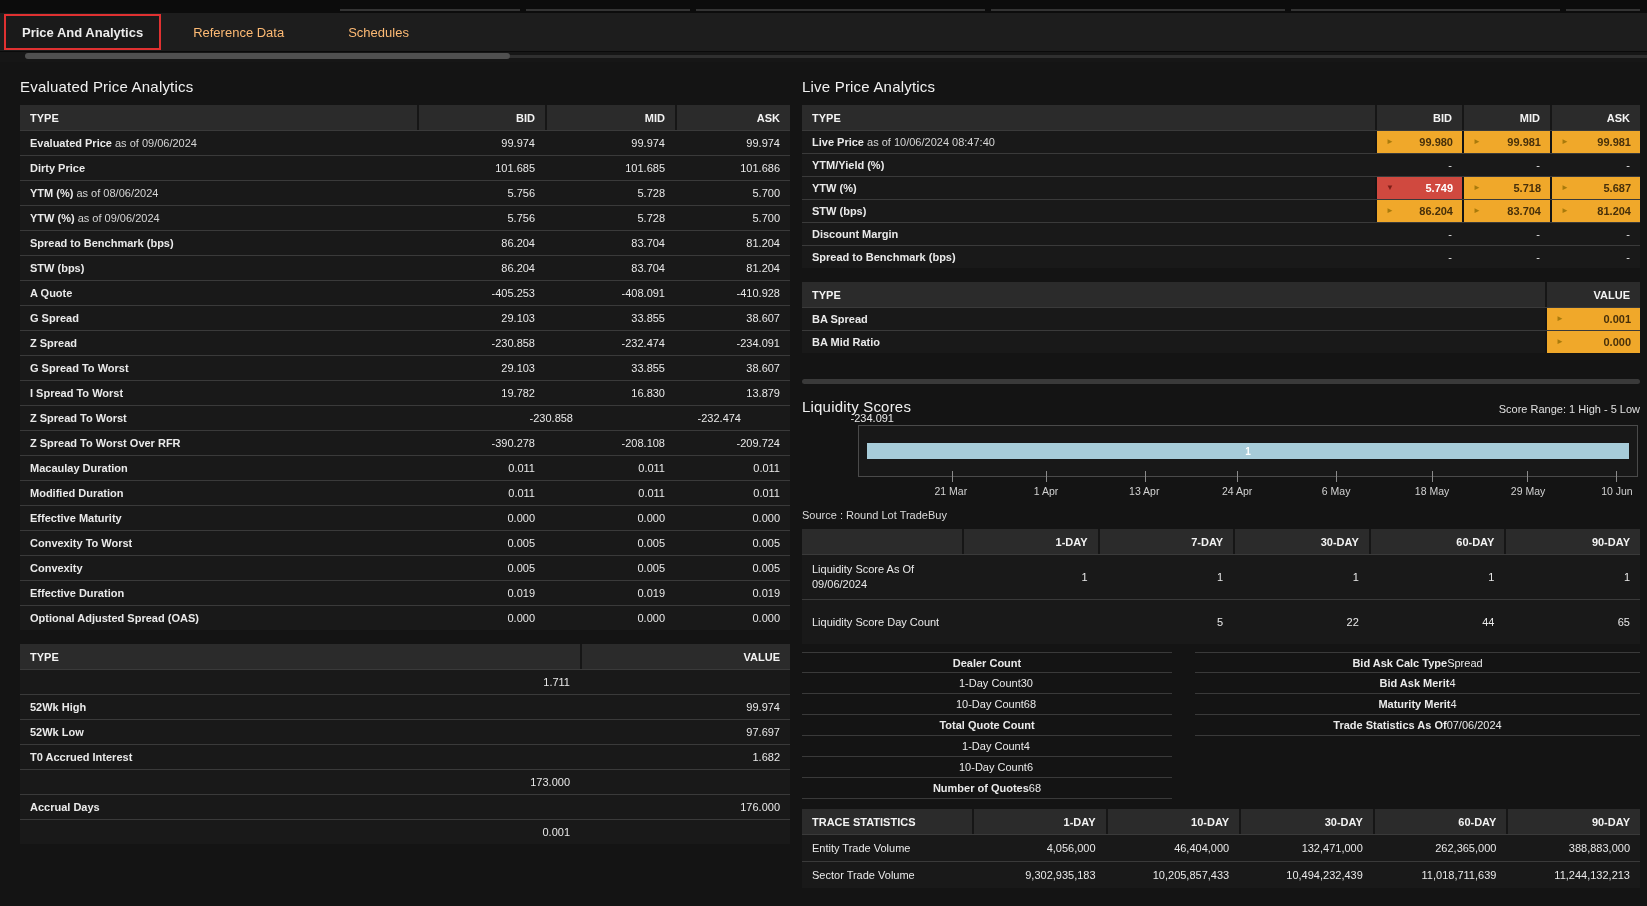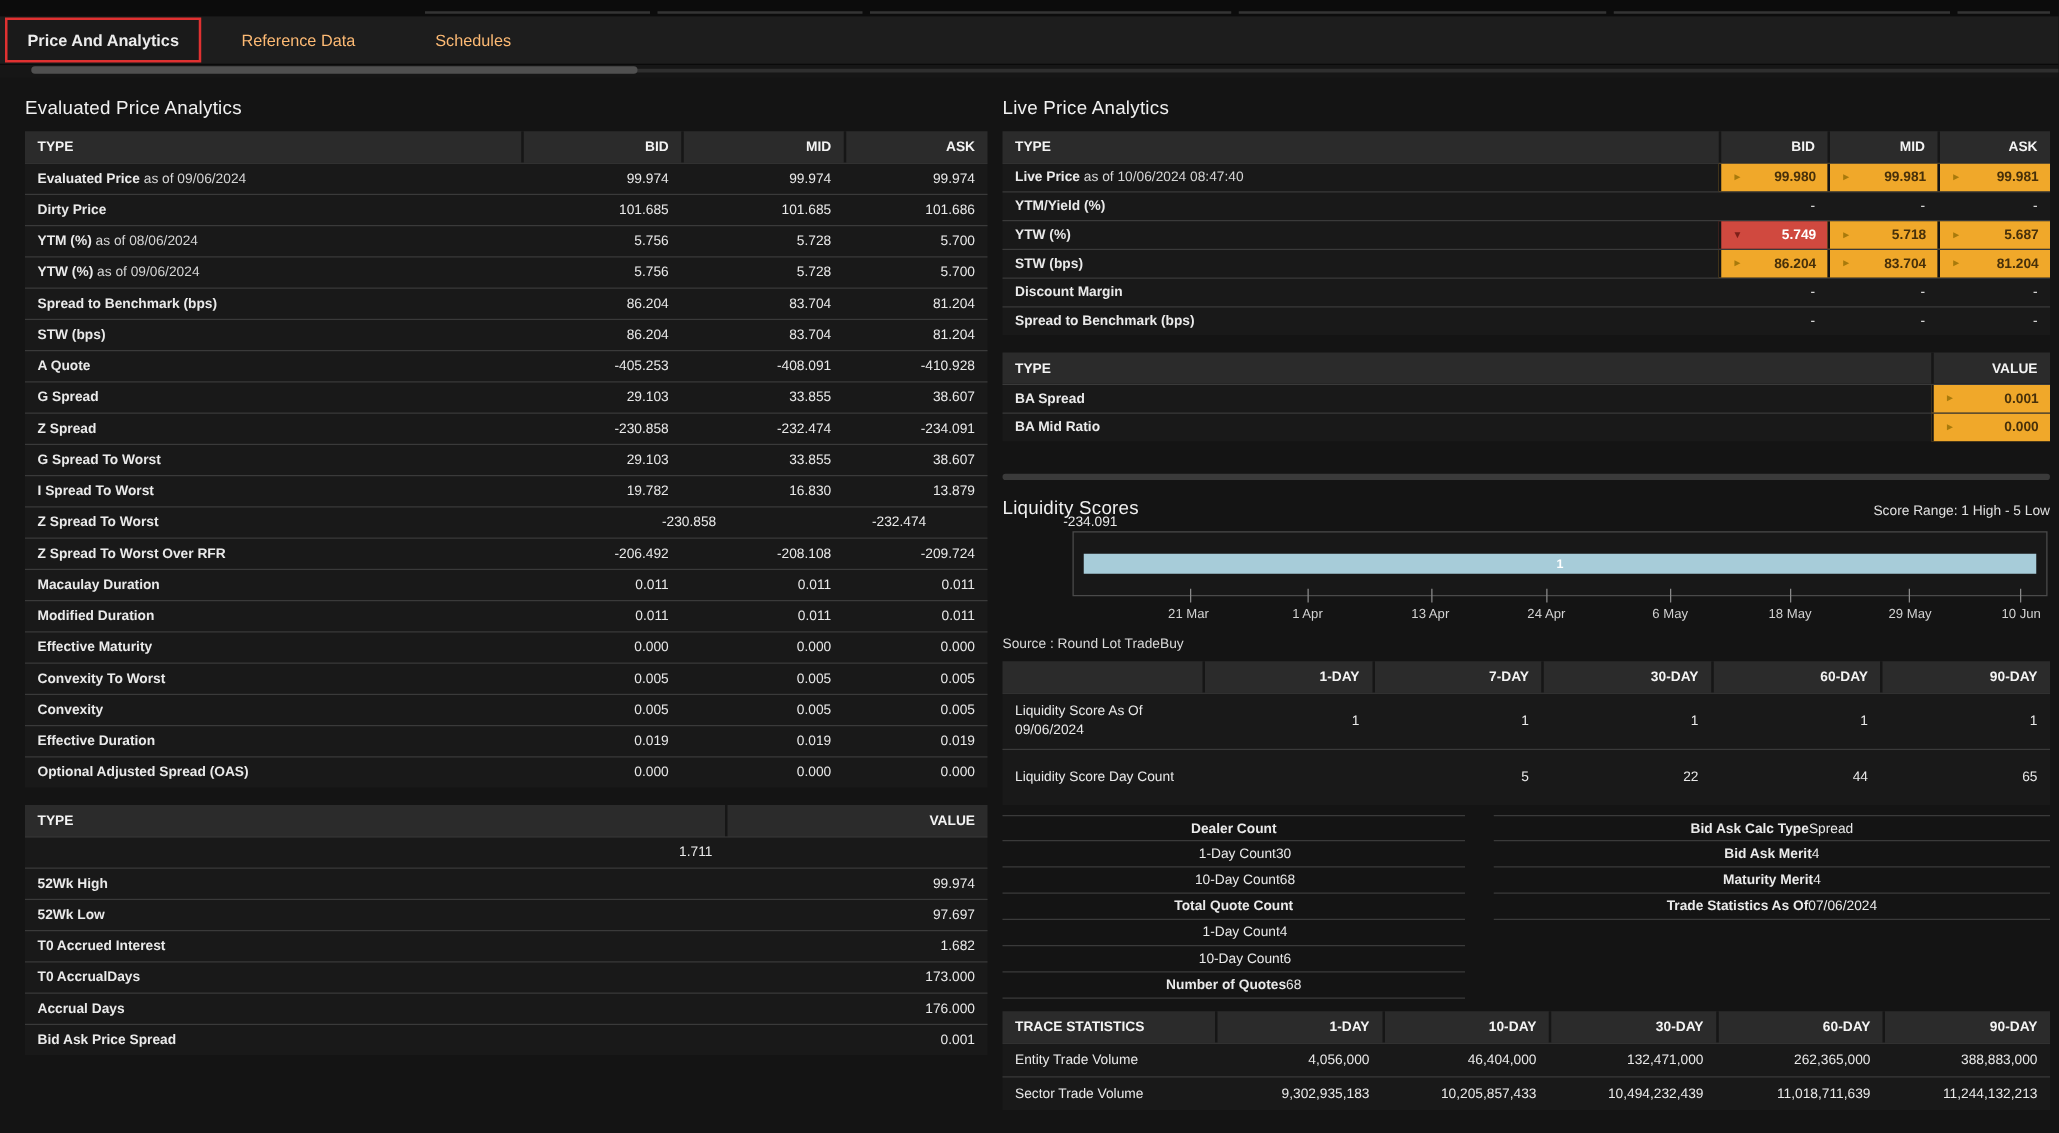--- a/index.html
+++ b/index.html
@@ -173,21 +173,21 @@
           <div class="cell-num">13.879</div>
         </div>
         <div class="trow" style="grid-template-columns: 397px 128px 130px 115px; gap: 38px;">
           <div class="cell-label">Z Spread To Worst</div>
           <div class="cell-num">-230.858</div>
           <div class="cell-num">-232.474</div>
           <div class="cell-num">-234.091</div>
         </div>
         <div class="trow" style="grid-template-columns: 397px 128px 130px 115px;">
           <div class="cell-label">Z Spread To Worst Over RFR</div>
-          <div class="cell-num">-206.492</div>
+          <div class="cell-num">-390.278</div>
           <div class="cell-num">-208.108</div>
           <div class="cell-num">-209.724</div>
         </div>
         <div class="trow" style="grid-template-columns: 397px 128px 130px 115px;">
           <div class="cell-label">Macaulay Duration</div>
           <div class="cell-num">0.011</div>
           <div class="cell-num">0.011</div>
           <div class="cell-num">0.011</div>
         </div>
         <div class="trow" style="grid-template-columns: 397px 128px 130px 115px;">
@@ -241,29 +241,27 @@
         </div>
         <div class="trow" style="grid-template-columns: 560px 210px;">
           <div class="cell-label">52Wk Low</div>
           <div class="cell-num">97.697</div>
         </div>
         <div class="trow" style="grid-template-columns: 560px 210px;">
           <div class="cell-label">T0 Accrued Interest</div>
           <div class="cell-num">1.682</div>
         </div>
         <div class="trow" style="grid-template-columns: 560px 210px;">
-          <div class="cell-label">T0 AccrualDays</div>
           <div class="cell-num">173.000</div>
         </div>
         <div class="trow" style="grid-template-columns: 560px 210px;">
           <div class="cell-label">Accrual Days</div>
           <div class="cell-num">176.000</div>
         </div>
         <div class="trow" style="grid-template-columns: 560px 210px;">
-          <div class="cell-label">Bid Ask Price Spread</div>
           <div class="cell-num">0.001</div>
         </div>
       </div>
   </div>
 
   <div class="right-col">
     <div class="section-title">Live Price Analytics</div>
     <div class="tbl bottom-line" id="live-table">
         <div class="thead" style="grid-template-columns: 573px 87px 88px 90px;">
           <div>TYPE</div>

